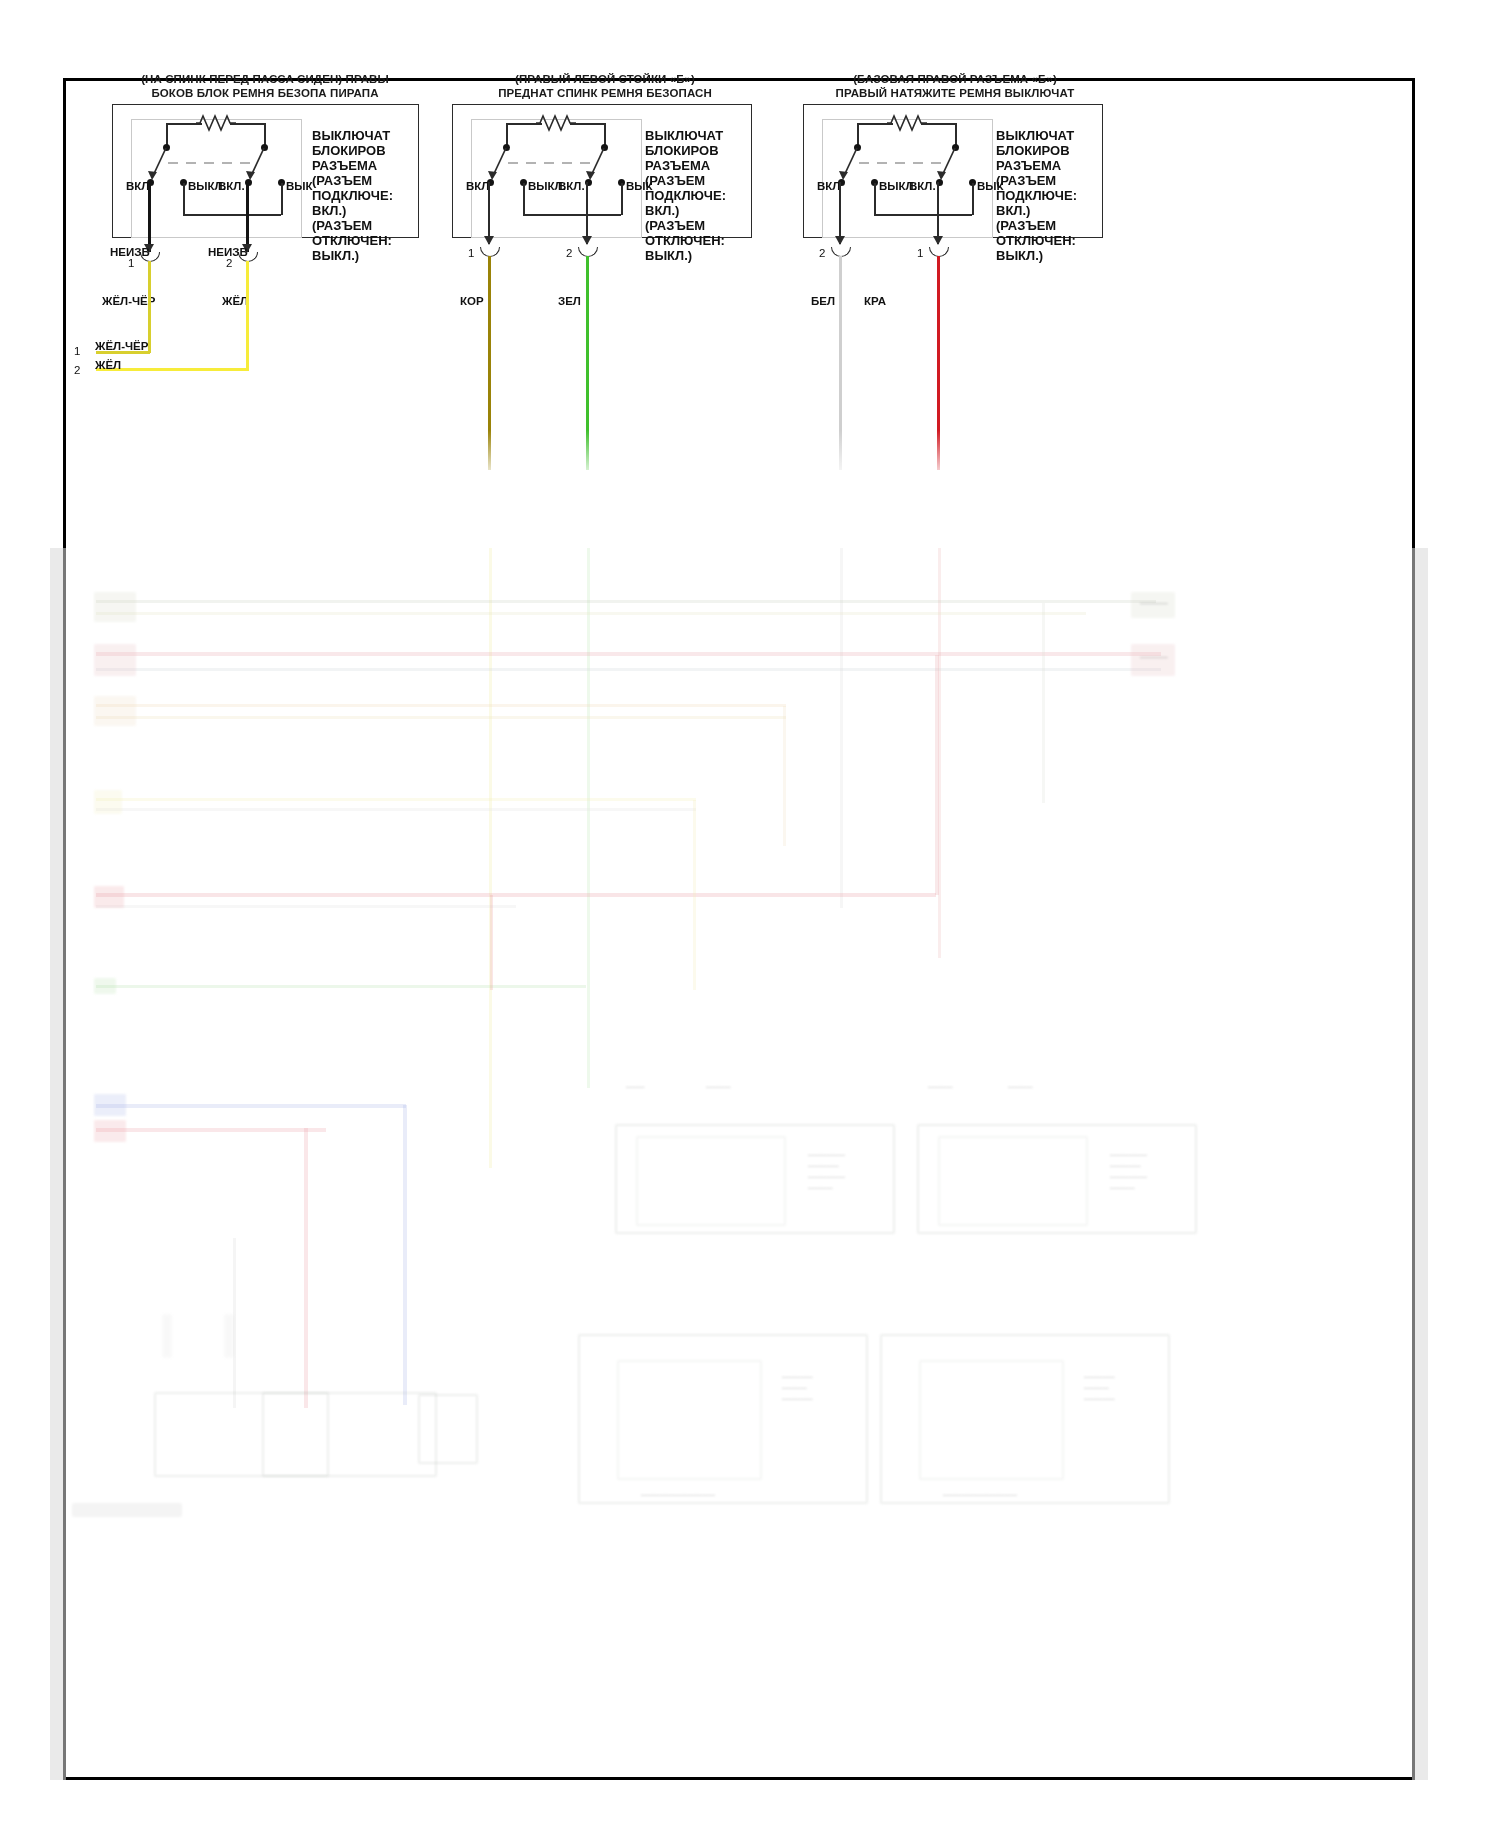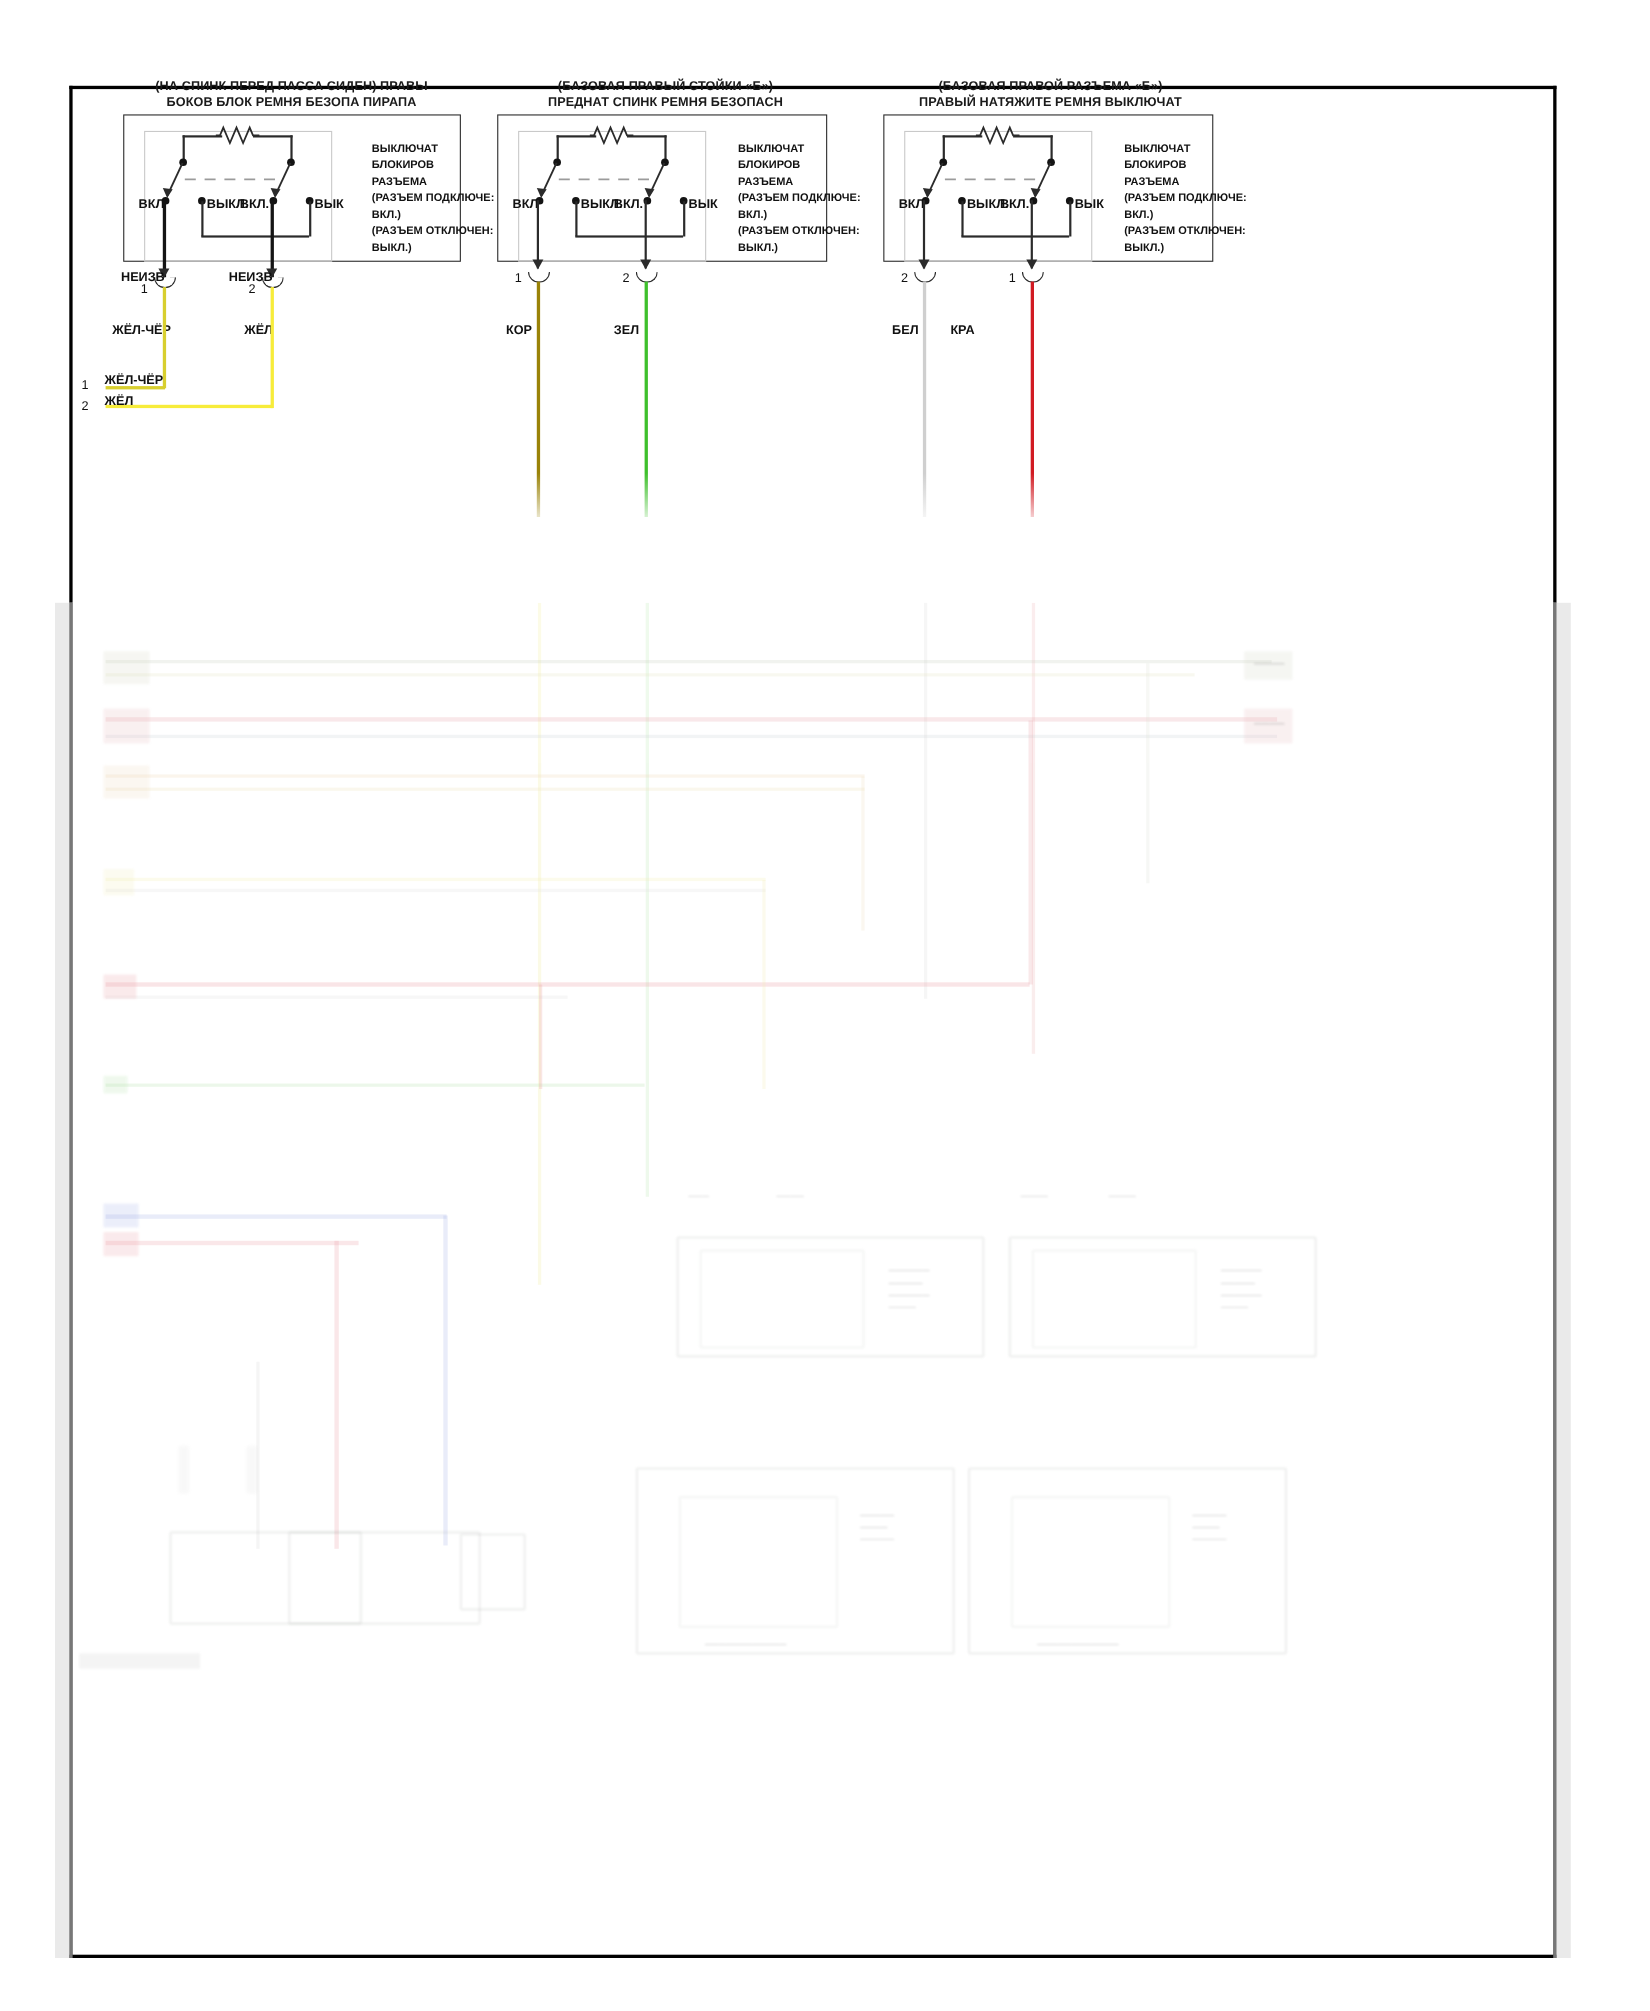--- a/index.html
+++ b/index.html
@@ -13,22 +13,22 @@
       box-sizing:border-box;border:3px solid #000;border-top:none;
       background:#ffffff;overflow:hidden;}
 
   
   .mod{position:absolute;box-sizing:border-box;border:1.6px solid #2b2b2b;background:#fff;}
   .mod-inner{position:absolute;box-sizing:border-box;border:1.4px solid #c9c9c9;background:transparent;}
 
   .mod-title{position:absolute;text-align:center;font-size:11.5px;line-height:14px;
       color:#1a1a1a;font-weight:700;letter-spacing:.1px;white-space:pre-line;}
 
-  .mod-note{position:absolute;font-size:10px;line-height:15px;color:#111;
-      white-space:pre-line;font-weight:600;margin-left:26px;}
+  .mod-note{position:absolute;font-size:13px;line-height:15px;color:#111;
+      white-space:pre-line;font-weight:600;}
 
   
   .ln{position:absolute;background:#2b2b2b;}
   .ln.h{height:1.6px;}
   .ln.v{width:1.6px;}
   .dot{position:absolute;width:7px;height:7px;border-radius:50%;background:#141414;}
   .lbl{position:absolute;font-size:11.5px;color:#111;font-weight:600;white-space:nowrap;}
   .pin{position:absolute;font-size:11.5px;color:#111;}
 
   
@@ -136,21 +136,21 @@
   <div class="wire h wyelblk" style="left:96px;top:351px;width:54px;"></div>
   <div class="wire v wyellow" style="left:246px;top:261px;height:110px;"></div>
   <div class="wire h wyellow" style="left:96px;top:368px;width:152px;"></div>
 
   <div class="pin" style="left:74px;top:345px;">1</div>
   <div class="pin" style="left:74px;top:364px;">2</div>
   <div class="lbl" style="left:95px;top:340px;">ЖЁЛ-ЧЁР</div>
   <div class="lbl" style="left:95px;top:359px;">ЖЁЛ</div>
 
   <div>
-    <div class="mod-title" style="left:450px;top:72px;width:310px;">(БАЗОВАЯ ПРАВЫЙ СТОЙКИ «Б»)</div>
+    <div class="mod-title" style="left:450px;top:72px;width:310px;">(ПРАВЫЙ ЛЕВОЙ СТОЙКИ «Б»)</div>
     <div class="mod-title" style="left:450px;top:86px;width:310px;">ПРЕДНАТ СПИНК РЕМНЯ БЕЗОПАСН</div>
 
     <div class="mod" style="left:452px;top:104px;width:300px;height:134px;"></div>
     <div class="mod-inner" style="left:471px;top:119px;width:171px;height:119px;"></div>
 
     <div class="ln h" style="left:506px;top:123px;width:36px;"></div>
     <svg class="res" style="left:536px;top:112px;" width="40" height="22" viewBox="0 0 40 22">
       <polyline points="0,11 4,11 7,4 13,18 19,4 25,18 31,4 34,11 40,11" fill="none" stroke="#2b2b2b" stroke-width="1.6"></polyline>
     </svg>
     <div class="ln h" style="left:570px;top:123px;width:36px;"></div>

